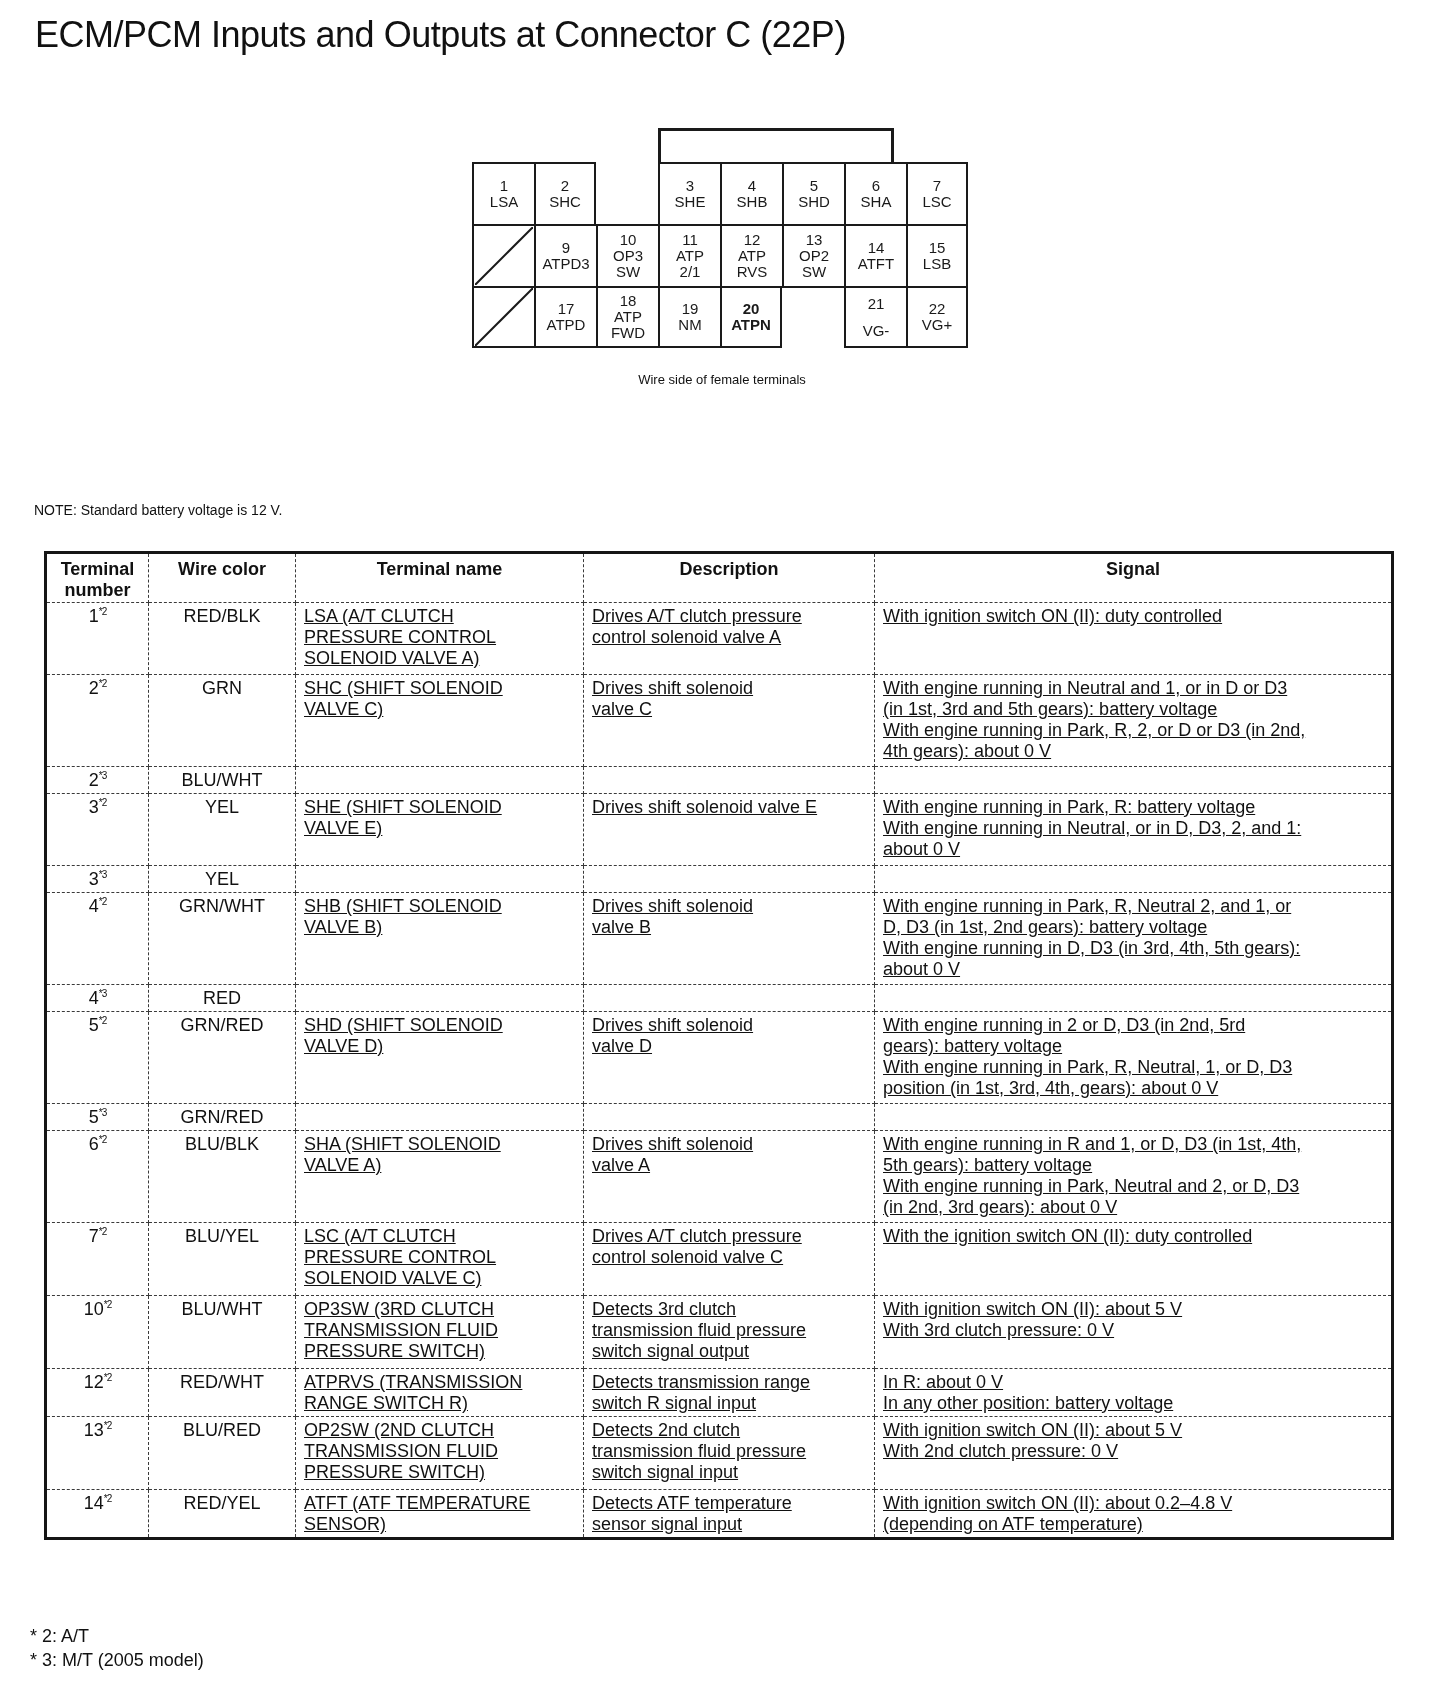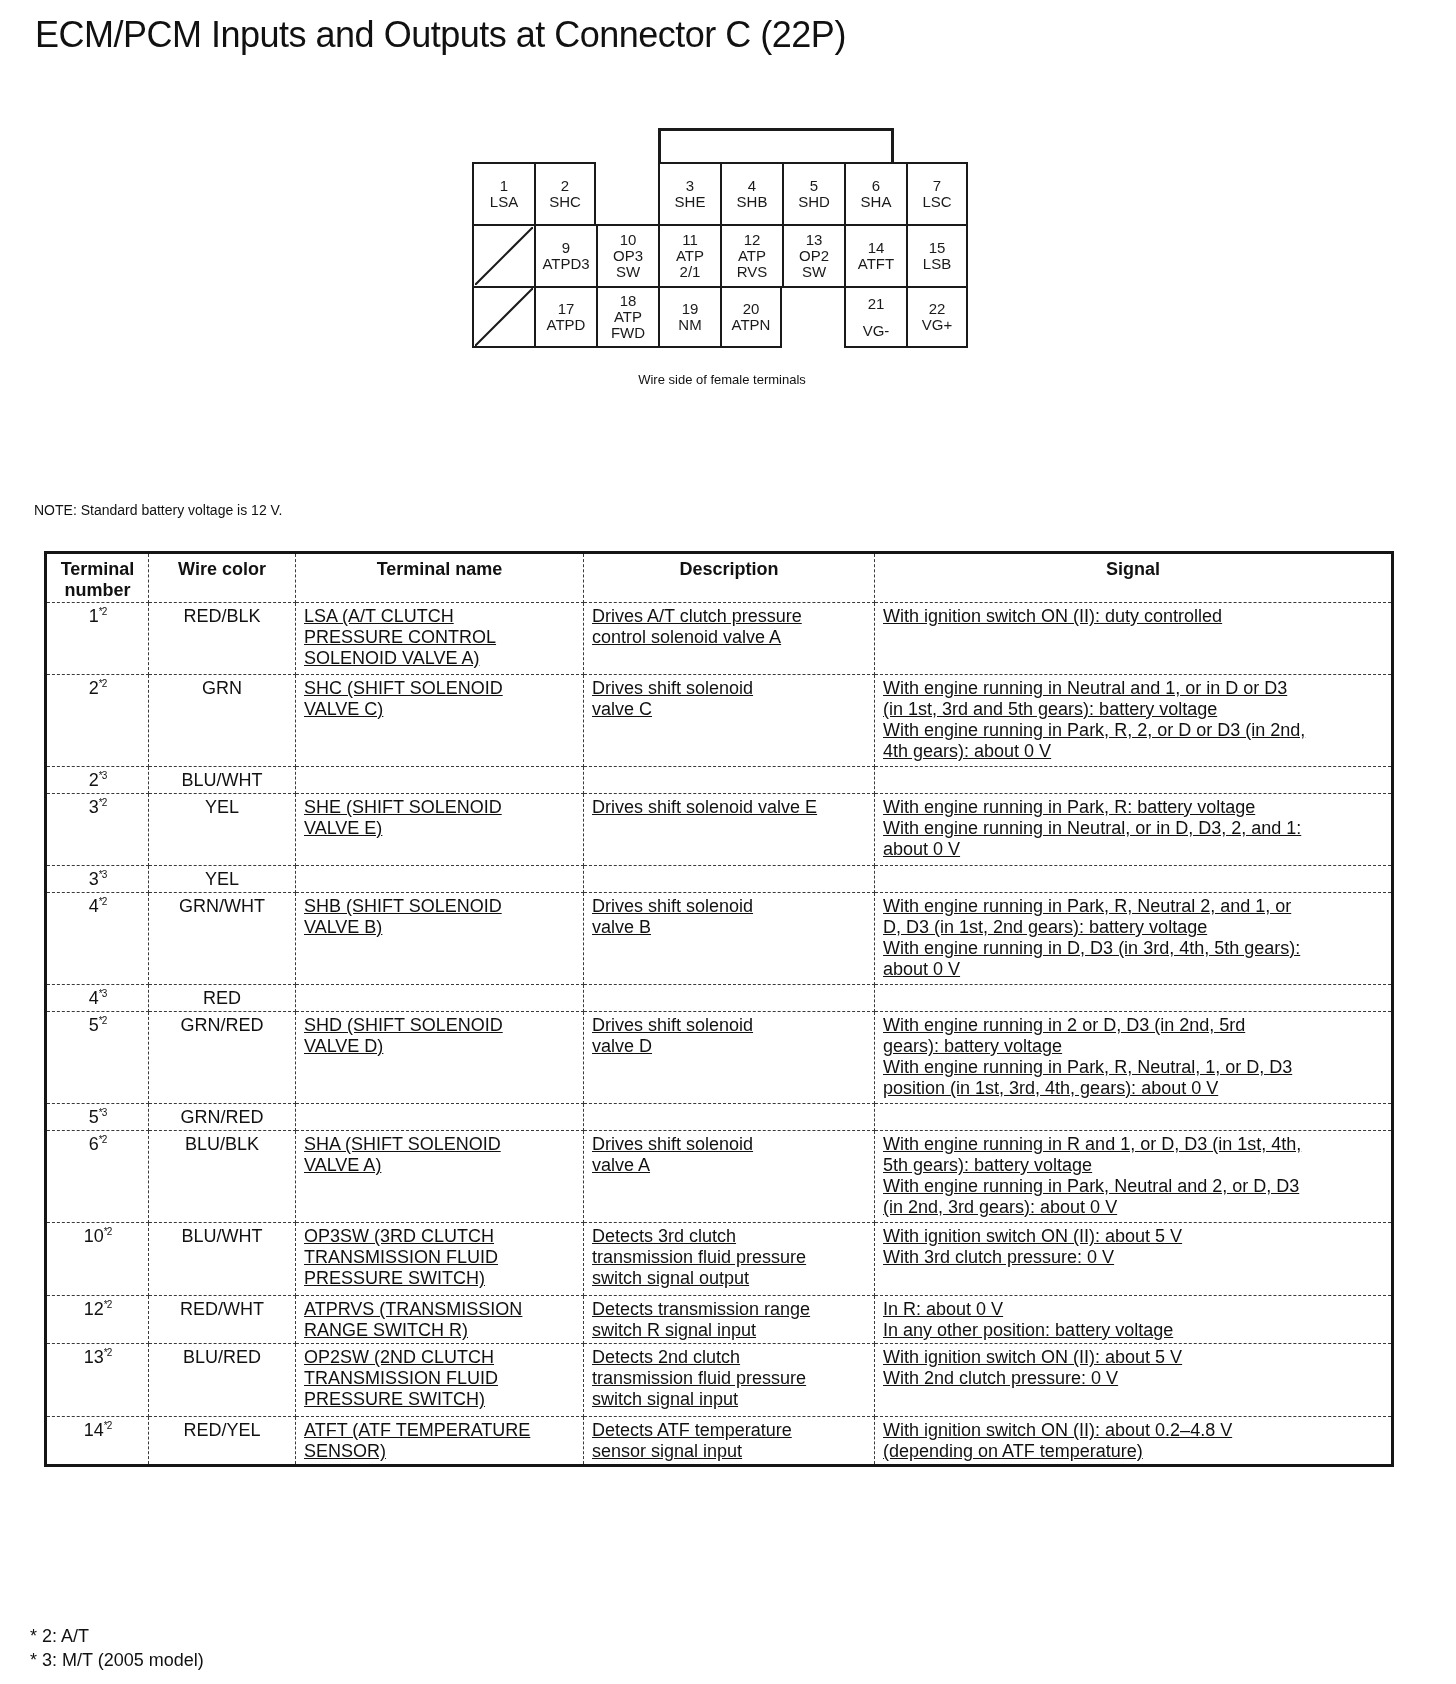--- a/index.html
+++ b/index.html
@@ -113,21 +113,21 @@
       </div>
       <div class="ccell bl bt bb" style="left: 124px; top: 158px;">
         <div class="pnum">18</div>
         <div class="plab">ATP
 FWD</div>
       </div>
       <div class="ccell bl bt bb" style="left: 186px; top: 158px;">
         <div class="pnum">19</div>
         <div class="plab">NM</div>
       </div>
-      <div class="ccell bl bt br bb" style="left: 248px; top: 158px;">
+      <div class="ccell bl bt br bb" style="left: 248px; top: 158px; font-weight: bold;">
         <div class="pnum">20</div>
         <div class="plab">ATPN</div>
       </div>
       <div class="ccell bt" style="left: 310px; top: 158px;"></div>
       <div class="ccell bl bt bb" style="left: 372px; top: 158px; gap: 11px;">
         <div class="pnum">21</div>
         <div class="plab">VG-</div>
       </div>
       <div class="ccell bl bt br bb" style="left: 434px; top: 158px;">
         <div class="pnum">22</div>
@@ -248,20 +248,30 @@
           <td class="c-name pre">SHA (SHIFT SOLENOID
 VALVE A)</td>
           <td class="c-desc pre">Drives shift solenoid
 valve A</td>
           <td class="c-sig pre">With engine running in R and 1, or D, D3 (in 1st, 4th,
 5th gears): battery voltage
 With engine running in Park, Neutral and 2, or D, D3
 (in 2nd, 3rd gears): about 0 V</td>
         </tr>
         <tr style="height: 73px;">
+          <td class="c-term"><span>7</span><sup>*2</sup></td>
+          <td class="c-wire">BLU/YEL</td>
+          <td class="c-name pre">LSC (A/T CLUTCH
+PRESSURE CONTROL
+SOLENOID VALVE C)</td>
+          <td class="c-desc pre">Drives A/T clutch pressure
+control solenoid valve C</td>
+          <td class="c-sig pre">With the ignition switch ON (II): duty controlled</td>
+        </tr>
+        <tr style="height: 73px;">
           <td class="c-term"><span>10</span><sup>*2</sup></td>
           <td class="c-wire">BLU/WHT</td>
           <td class="c-name pre">OP3SW (3RD CLUTCH
 TRANSMISSION FLUID
 PRESSURE SWITCH)</td>
           <td class="c-desc pre">Detects 3rd clutch
 transmission fluid pressure
 switch signal output</td>
           <td class="c-sig pre">With ignition switch ON (II): about 5 V
 With 3rd clutch pressure: 0 V</td>

